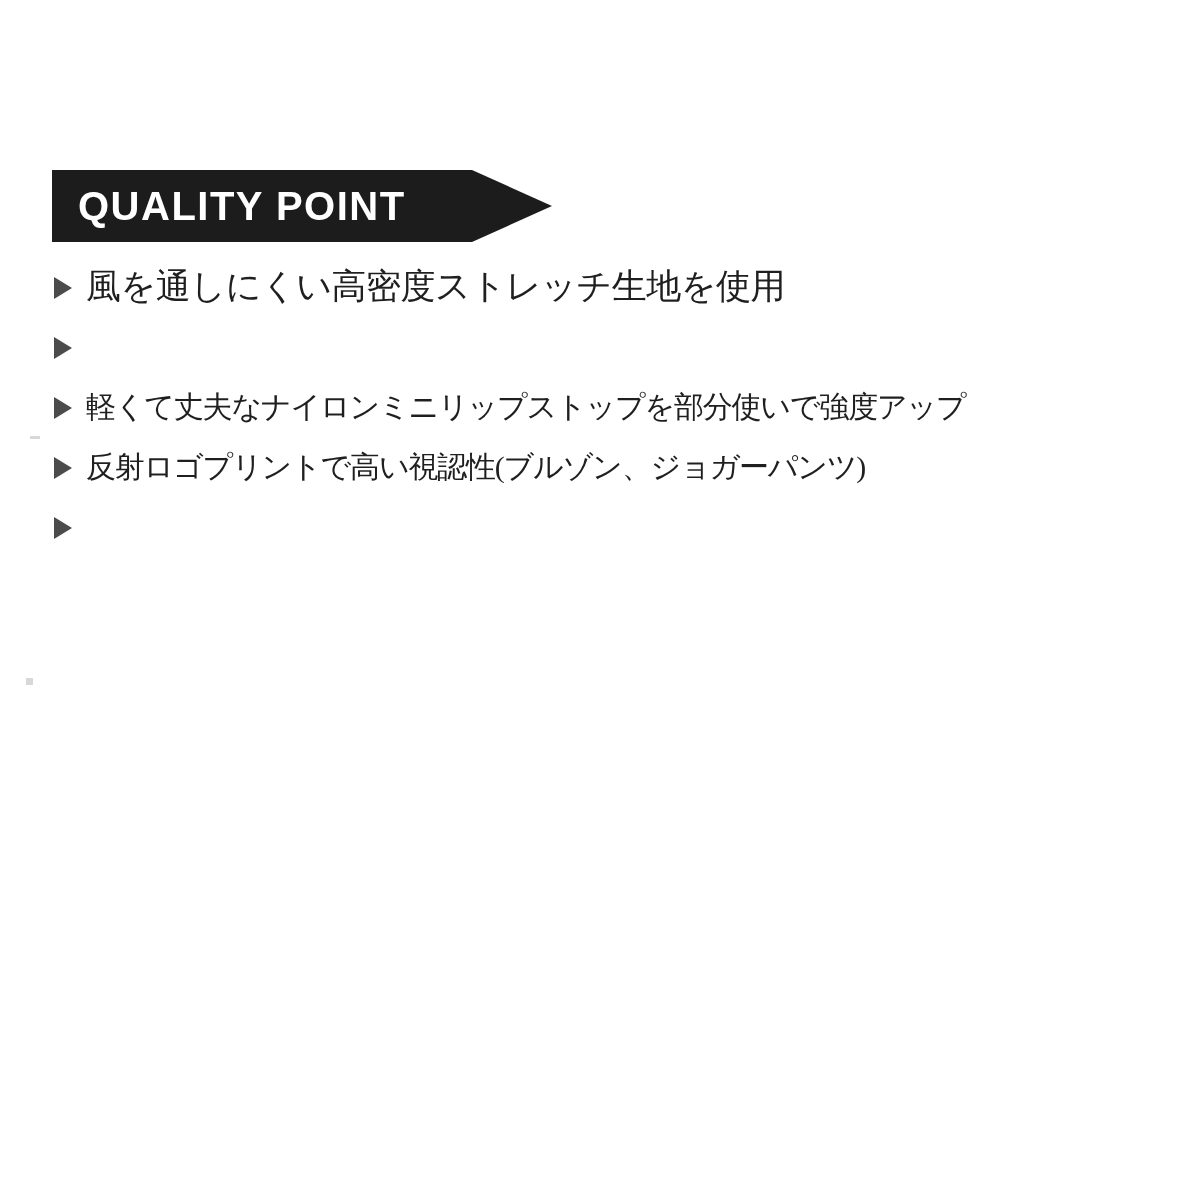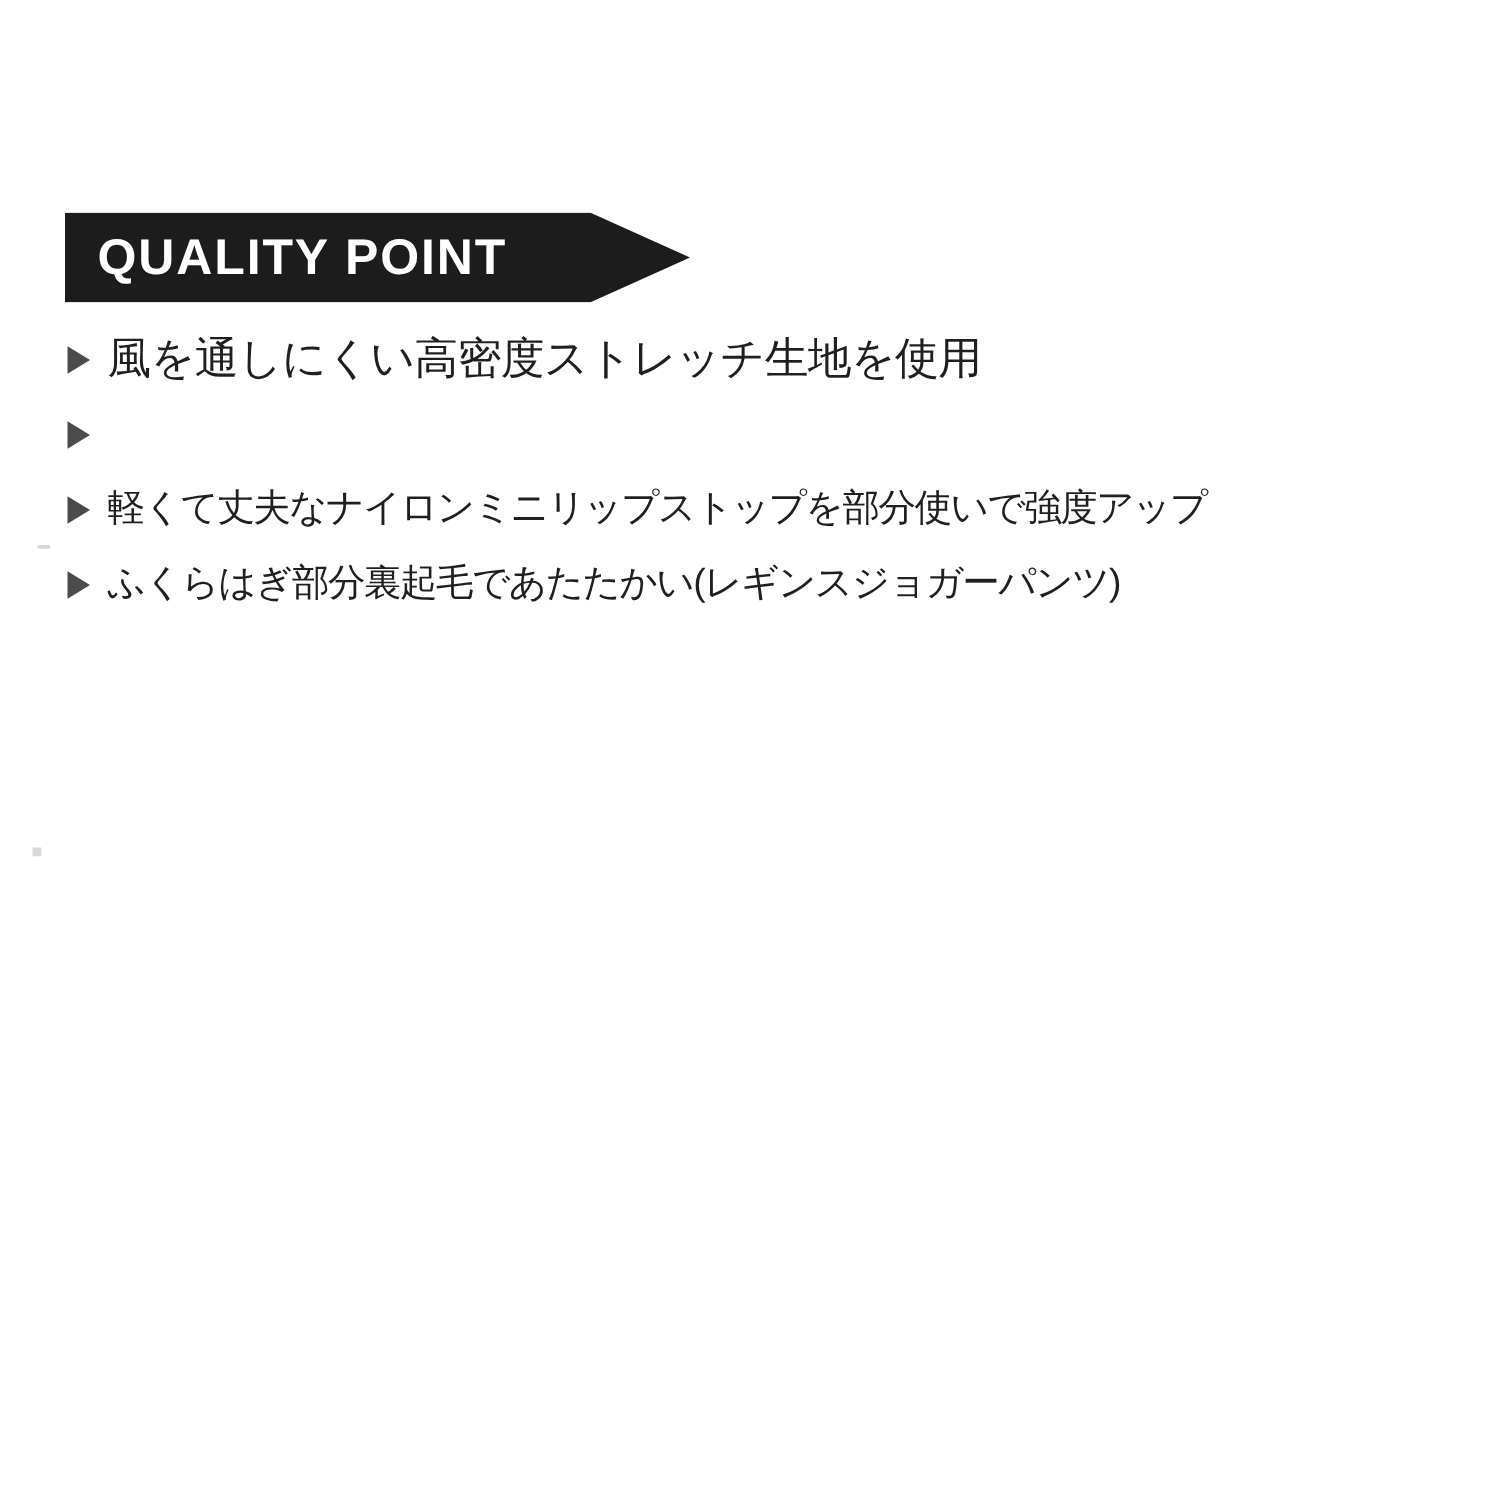--- a/index.html
+++ b/index.html
@@ -65,21 +65,21 @@
     flex: 0 0 auto;
     width: 0;
     height: 0;
     border-top: 11px solid transparent;
     border-bottom: 11px solid transparent;
     border-left: 18px solid #4b4b4b;
     margin-right: 14px;
     margin-top: 2px;
   }
   .point-text {
-    font-family: Liberation Sans, sans-serif;
+    font-family: Liberation Serif, serif;
     font-size: 35px;
     line-height: 1.15;
     color: #1f1f1f;
     white-space: nowrap;
     letter-spacing: -0.5px;
     text-align: center;
   }
   .point-text.tight {
     font-size: 30px;
     letter-spacing: -1.2px;
@@ -110,24 +110,27 @@
     <div class="point-row">
       <span class="tri"></span>
     </div>
 
     <div class="point-row">
       <span class="tri"></span>
       <span class="point-text tight">軽くて丈夫なナイロンミニリップストップを部分使いで強度アップ</span>
     </div>
 
 
+    <div class="point-row">
+      <span class="tri"></span>
+      <span class="point-text tight">反射ロゴプリントで高い視認性(ブルゾン、ジョガーパンツ)</span>
+    </div>
 
     <div class="point-row">
       <span class="tri"></span>
-      <span class="point-text tight">ふくらはぎ部分裏起毛であたたかい(レギンスジョガーパンツ)</span>
     </div>
 
   </div>
 
   <div class="speck" style="left:30px; top:436px; width:10px; height:3px;"></div>
   <div class="speck" style="left:26px; top:678px; width:7px; height:7px;"></div>
 
 </div>
 
 </body></html>

